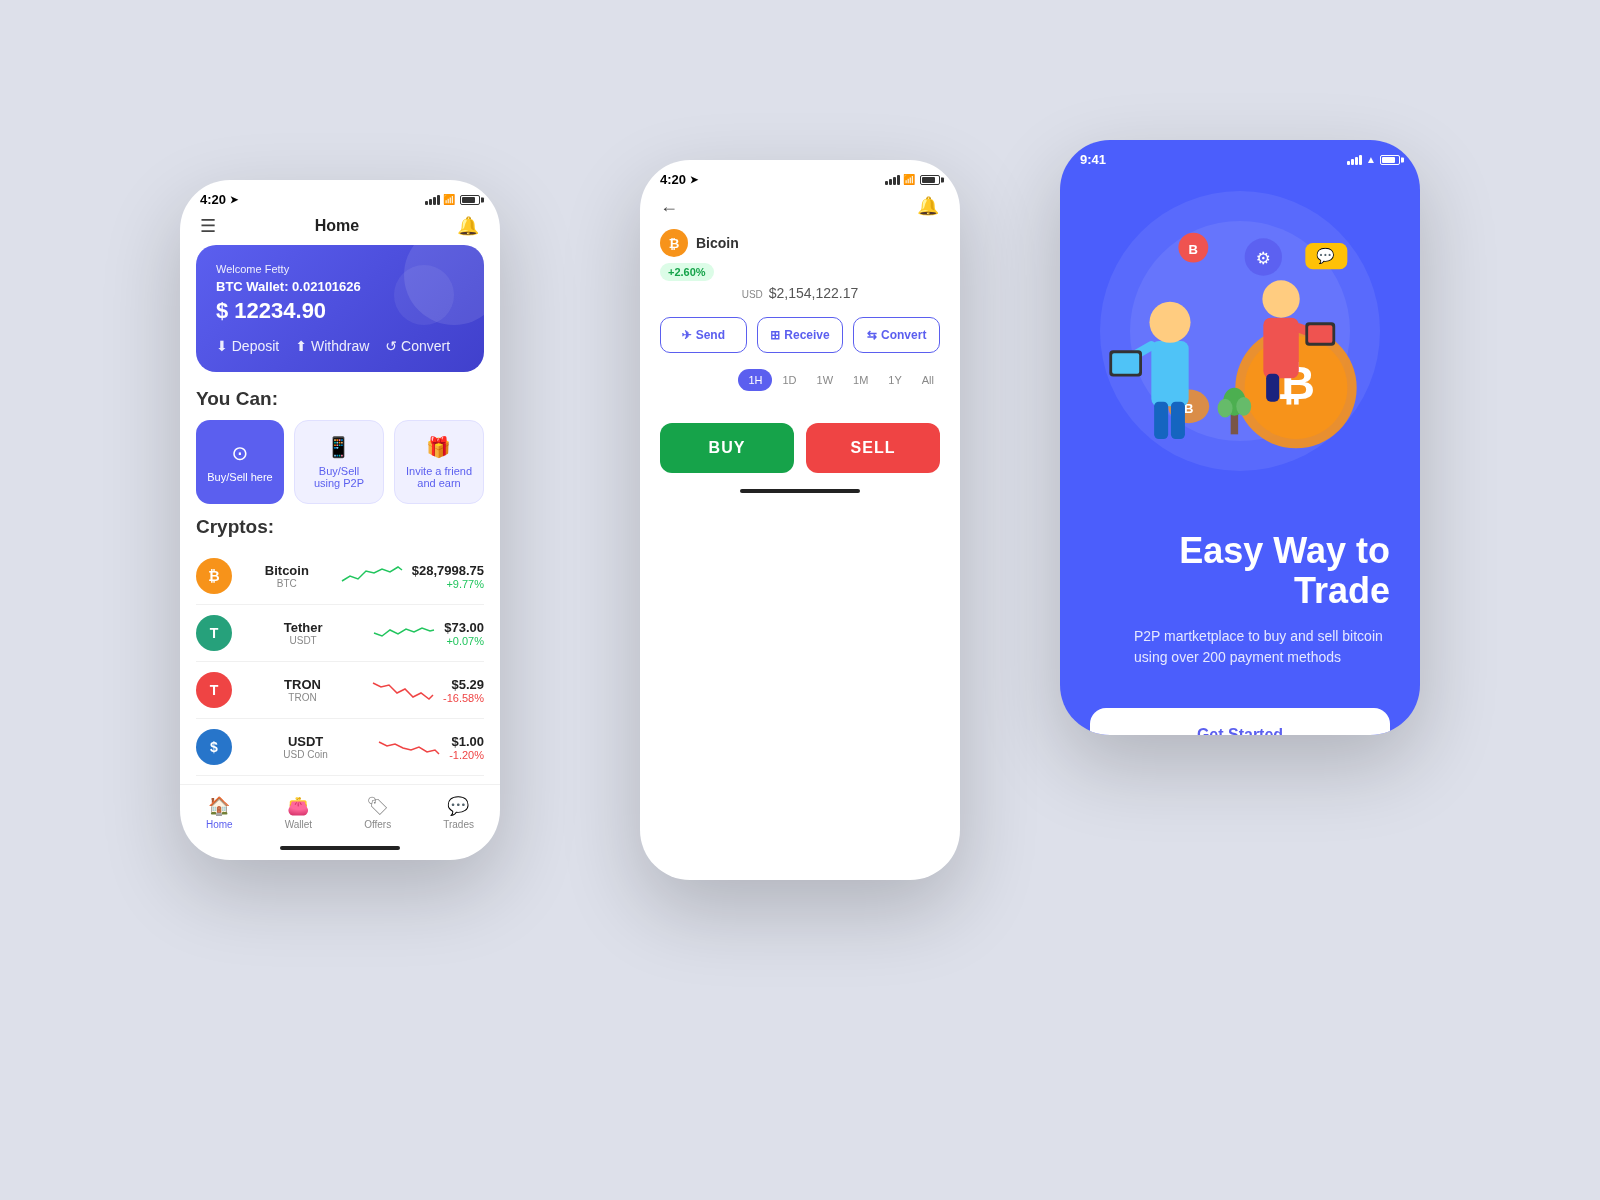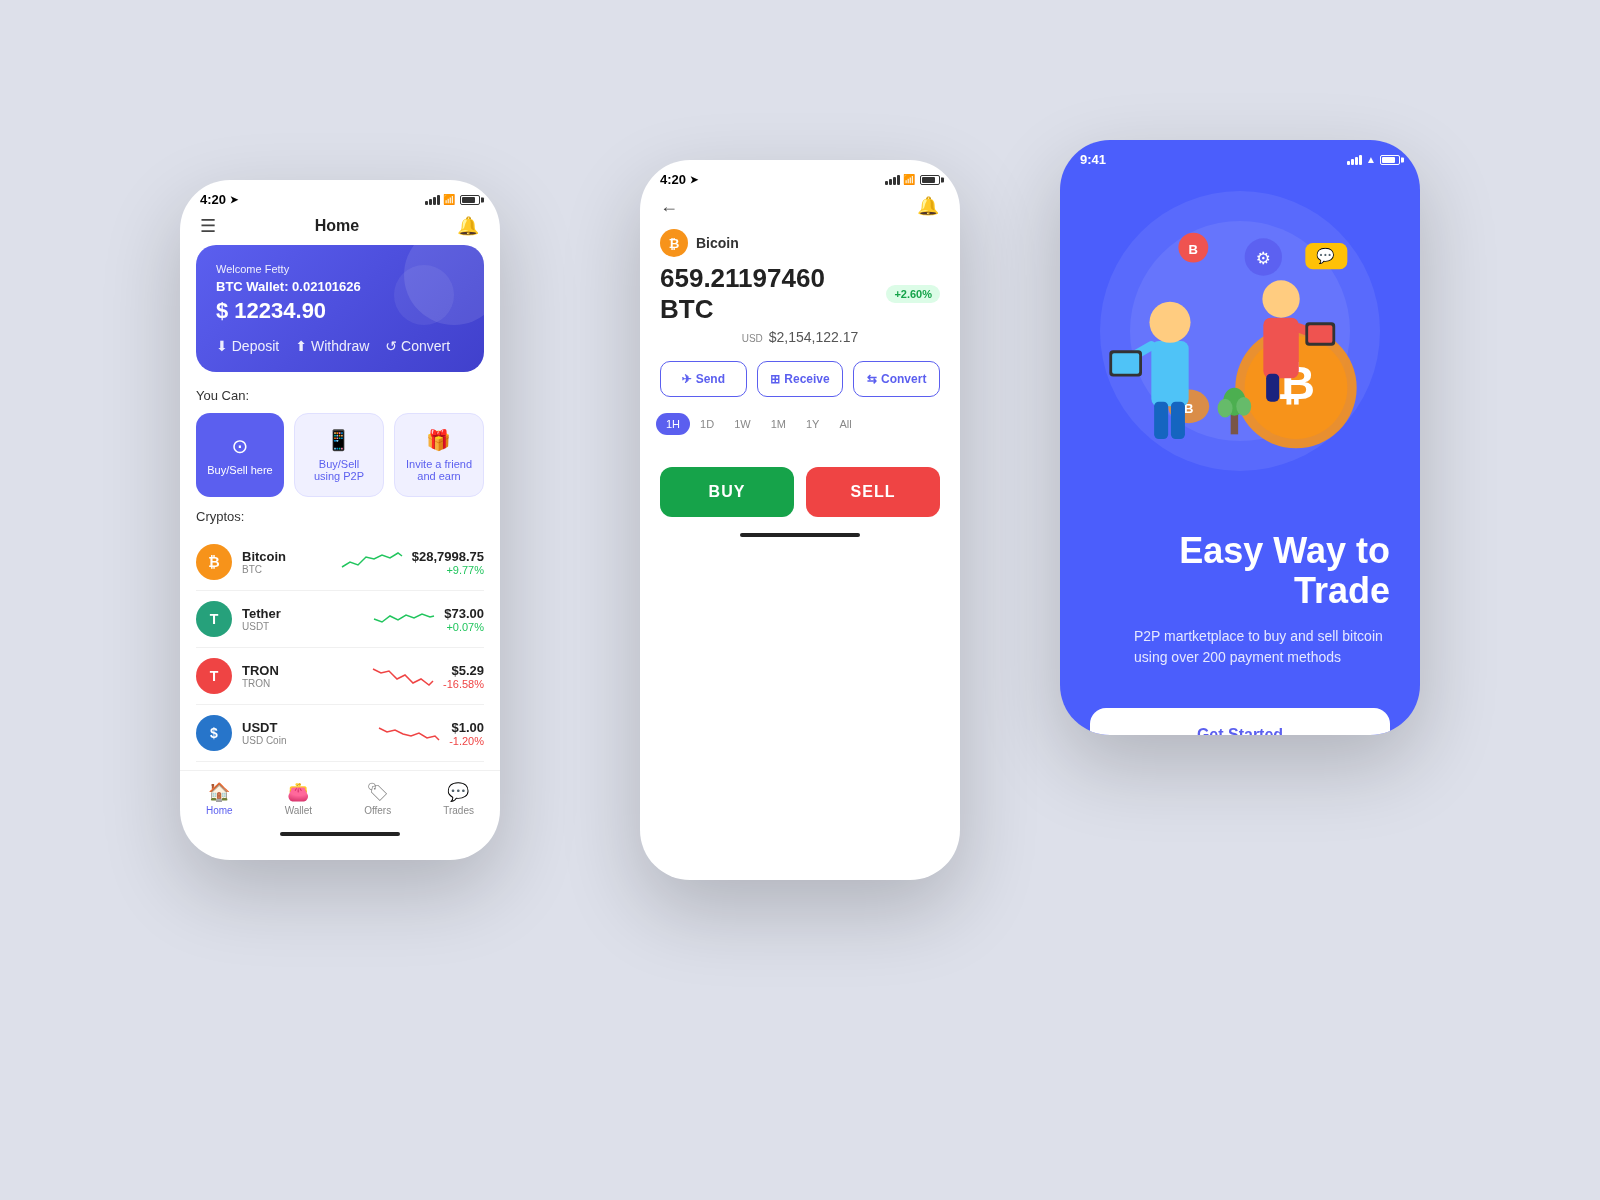--- a/index.html
+++ b/index.html
@@ -138,21 +138,21 @@
       display: flex;
       align-items: center;
       gap: 4px;
       font-size: 11px;
       color: rgba(255,255,255,0.9);
       cursor: pointer;
     }
     .wallet-action-btn span { font-size: 14px; }
 
     .you-can-section { padding: 0 16px 12px; }
-    .section-title { font-size: 13px; font-weight: 400; color: #333; margin-bottom: 10px; }
+    .section-title { font-size: 19px; font-weight: 700; color: #333; margin-bottom: 10px; }
     .you-can-grid {
       display: flex;
       gap: 10px;
     }
     .you-can-item {
       flex: 1;
       background: #5B5FEF;
       border-radius: 14px;
       padding: 14px 10px;
       display: flex;
@@ -181,21 +181,21 @@
       padding: 10px 0;
       border-bottom: 1px solid #f0f0f0;
     }
     .crypto-logo {
       width: 36px; height: 36px;
       border-radius: 50%;
       display: flex; align-items: center; justify-content: center;
       font-weight: 700; font-size: 14px; color: #fff;
       flex-shrink: 0;
     }
-    .crypto-info { flex: 1; }
+    .crypto-info { flex: 1; text-align: center; }
     .crypto-name { font-size: 13px; font-weight: 600; color: #222; }
     .crypto-symbol { font-size: 10px; color: #888; }
     .crypto-chart { width: 60px; height: 30px; }
     .crypto-price-info { text-align: right; }
     .crypto-price { font-size: 13px; font-weight: 600; color: #222; }
     .crypto-change { font-size: 11px; font-weight: 500; }
     .positive { color: #22c55e; }
     .negative { color: #ef4444; }
 
     
@@ -292,21 +292,21 @@
       transform: translateX(-50%);
       text-align: center;
       font-size: 10px;
       color: #555;
     }
     .chart-tooltip-price { font-size: 12px; font-weight: 600; color: #333; }
     .chart-svg { width: 100%; height: 180px; }
 
     .time-tabs {
       display: flex;
-      justify-content: flex-start;
+      justify-content: flex-end;
       padding: 0 16px 16px;
     }
     .time-tab {
       padding: 5px 10px;
       border-radius: 20px;
       font-size: 11px;
       font-weight: 500;
       color: #888;
       cursor: pointer;
     }
@@ -602,21 +602,20 @@
       <span class="mid-back-btn">←</span>
       <span class="bell-icon">🔔</span>
     </div>
 
     <div class="bitcoin-info">
       <div class="bitcoin-top">
         <div class="btc-logo">₿</div>
         <span class="btc-name">Bicoin</span>
       </div>
       <div class="btc-amount-row">
-        <span class="btc-amount">659.21197460 BTC</span>
         <span class="btc-badge">+2.60%</span>
       </div>
       <div class="btc-usd">
         <span class="btc-usd-label">USD</span>
         <span>$2,154,122.17</span>
       </div>
     </div>
 
     <div class="action-buttons">
       <button class="action-btn">

